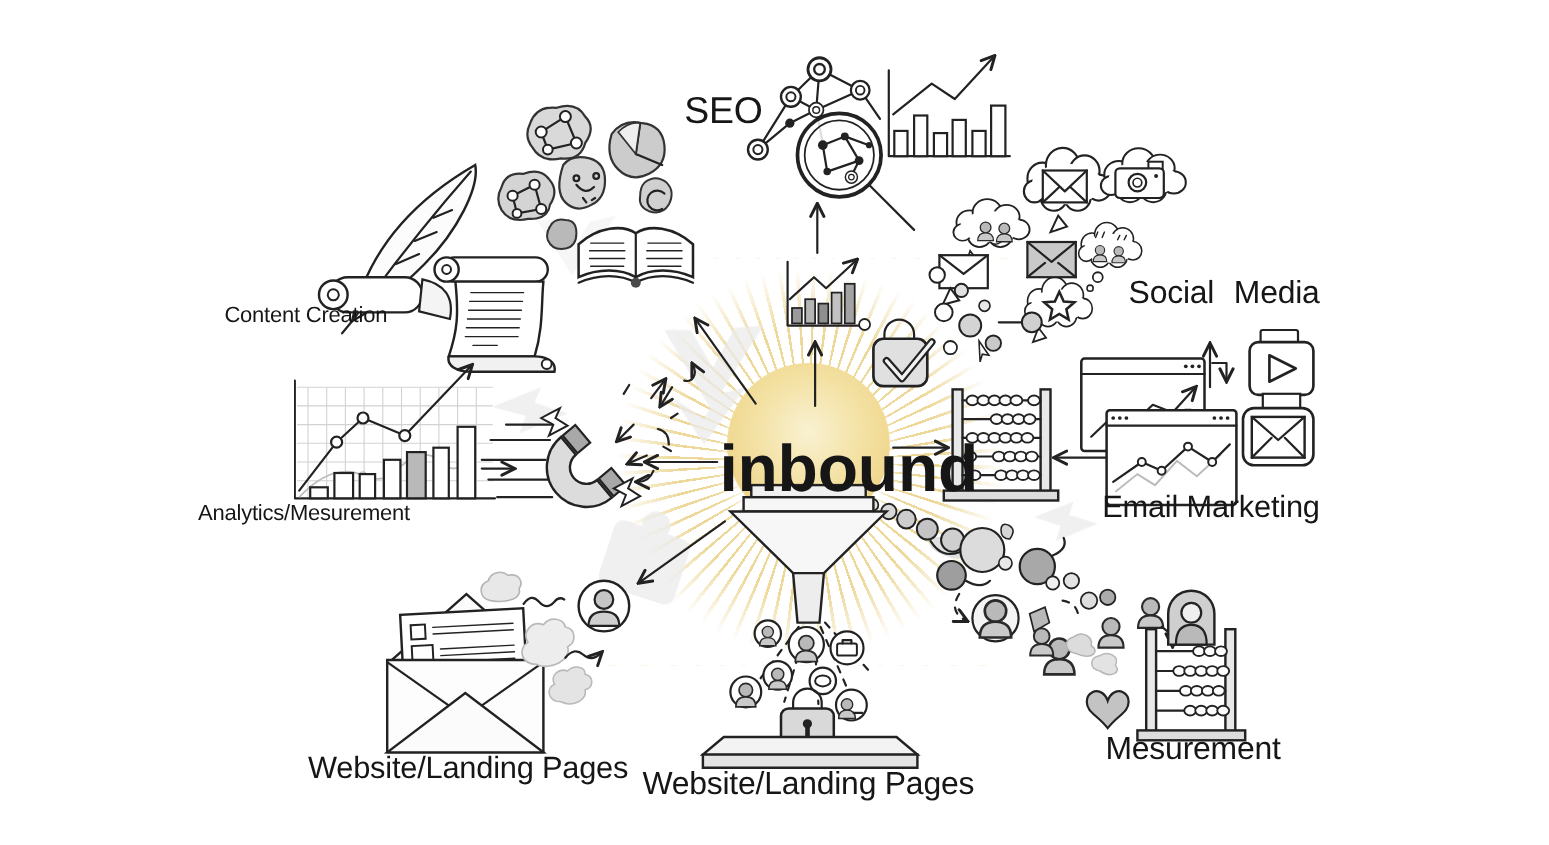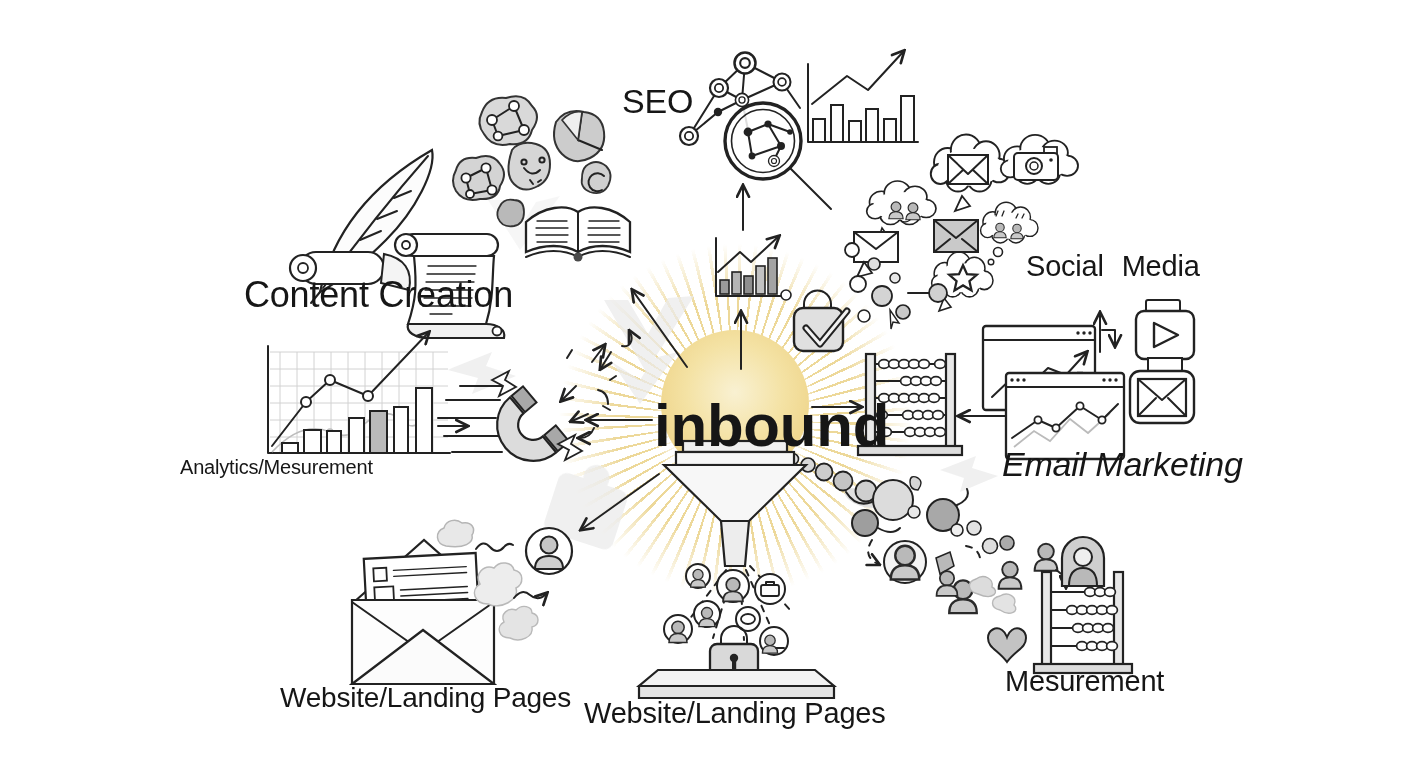--- a/index.html
+++ b/index.html
@@ -524,20 +524,20 @@
       <path d="M535,569 q0,-13 14,-13 q14,0 14,13 z" fill="#cfcfcf" stroke="#222" stroke-width="2"></path>
     </g>
     <g class="s" stroke-width="2">
       <path d="M476,549 q7,-10 14,-2 q7,8 14,0 q4,-5 9,-2"></path>
       <path d="M514,598 q8,-10 16,-3 q8,7 16,-1" marker-end="url(#ah)"></path>
     </g>
   </svg>
 
   <div class="lbl" style="left:654px;top:396px;font-size:60px;font-weight:bold;">inbound</div>
   <div class="lbl" style="left:622px;top:84px;font-size:34px;">SEO</div>
-  <div class="lbl" style="left:204px;top:277px;font-size:36px;margin-left:40px;">Content Creation</div>
+  <div class="lbl" style="left:204px;top:277px;font-size:20px;">Content Creation</div>
   <div class="lbl" style="left:180px;top:457px;font-size:20px;">Analytics/Mesurement</div>
   <div class="lbl" style="left:280px;top:684px;font-size:28px;">Website/Landing Pages</div>
   <div class="lbl" style="left:584px;top:699px;font-size:29px;">Website/Landing Pages</div>
   <div class="lbl" style="left:1005px;top:667px;font-size:29px;">Mesurement</div>
-  <div class="lbl" style="left:1002px;top:447px;font-size:34px;font-style:italic;">Email Marketing</div>
+  <div class="lbl" style="left:1002px;top:447px;font-size:28px;">Email Marketing</div>
   <div class="lbl" style="left:1026px;top:252px;font-size:29px;word-spacing:10px;">Social Media</div>
 </div>
 
 </body></html>

